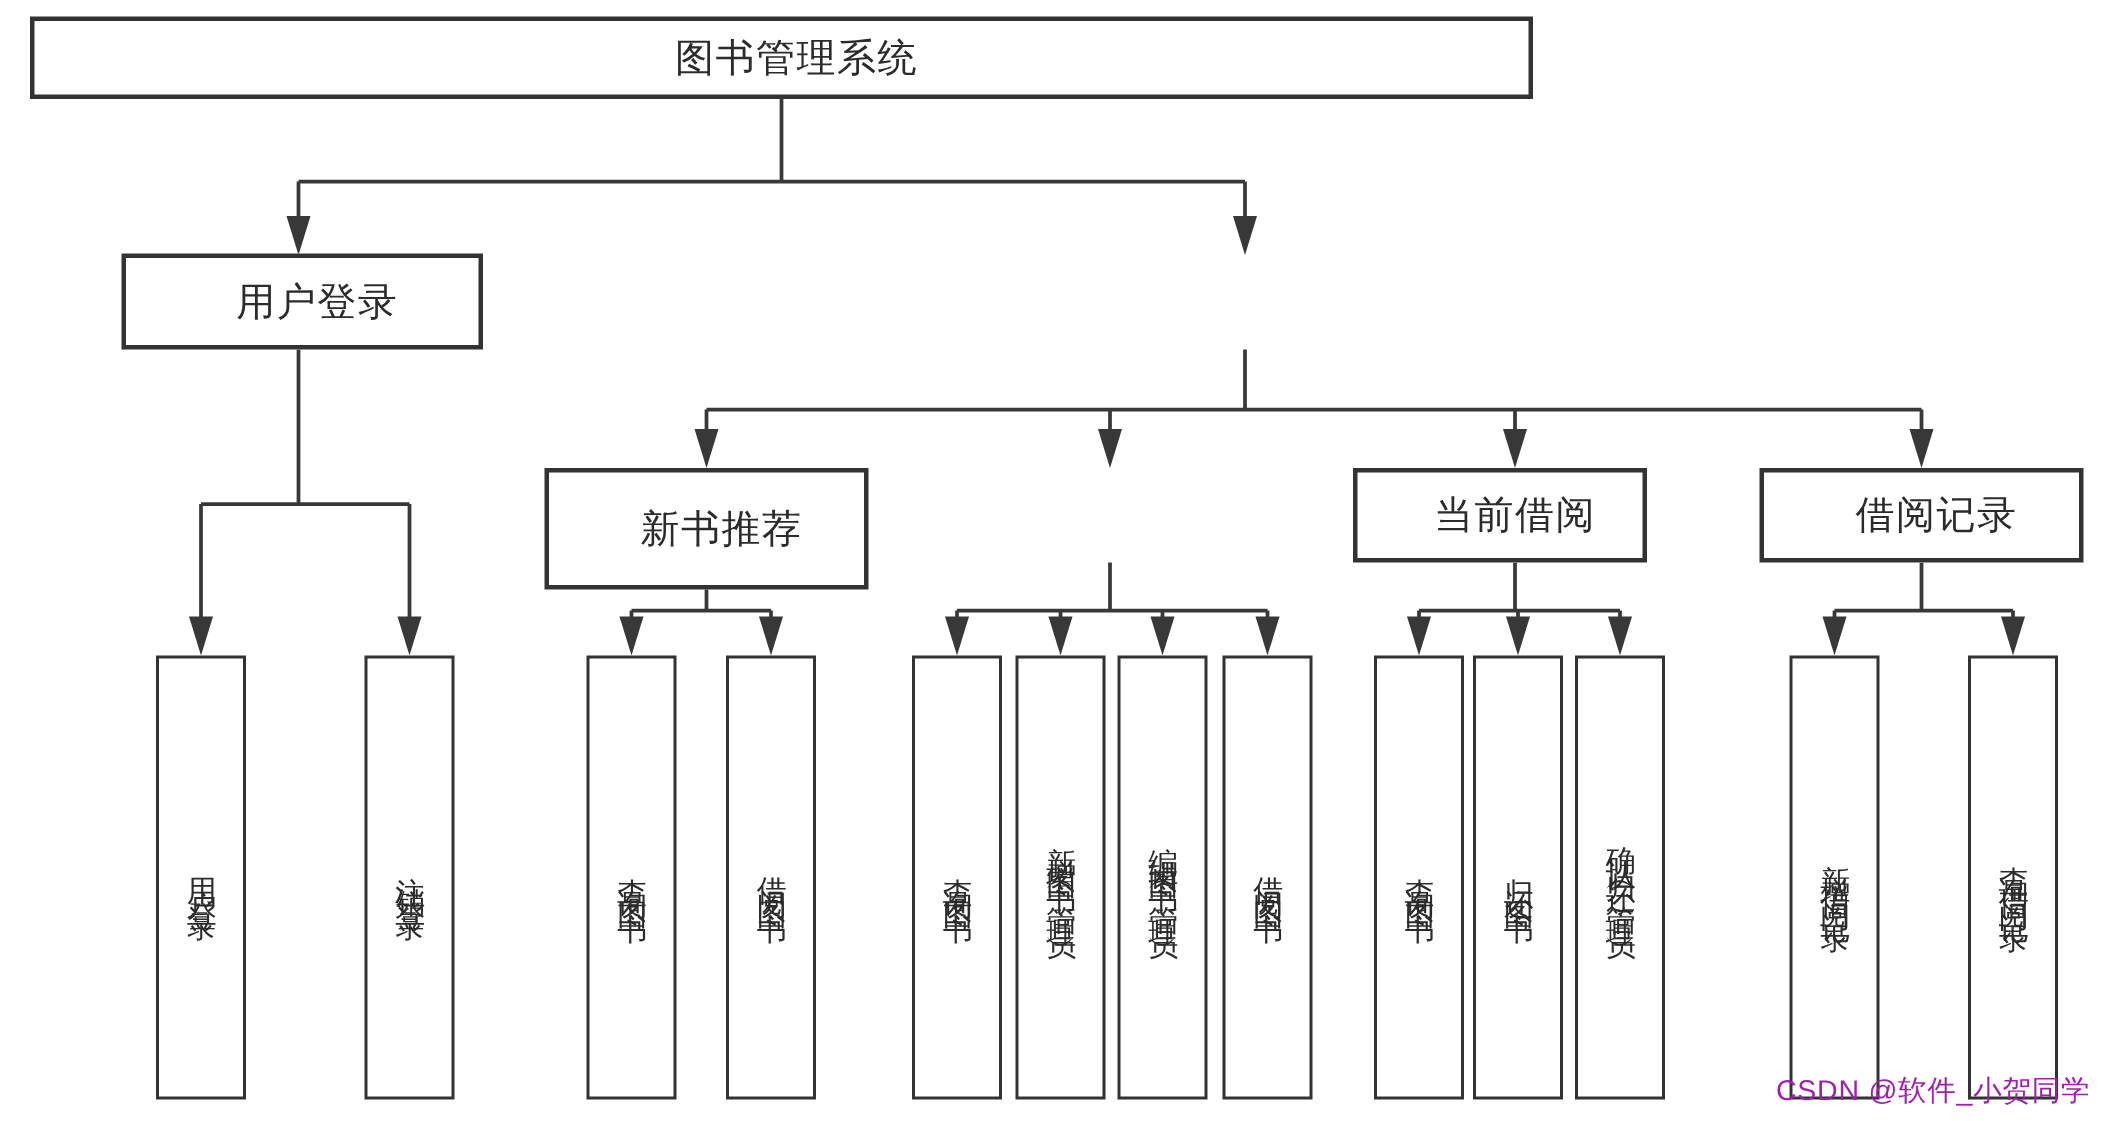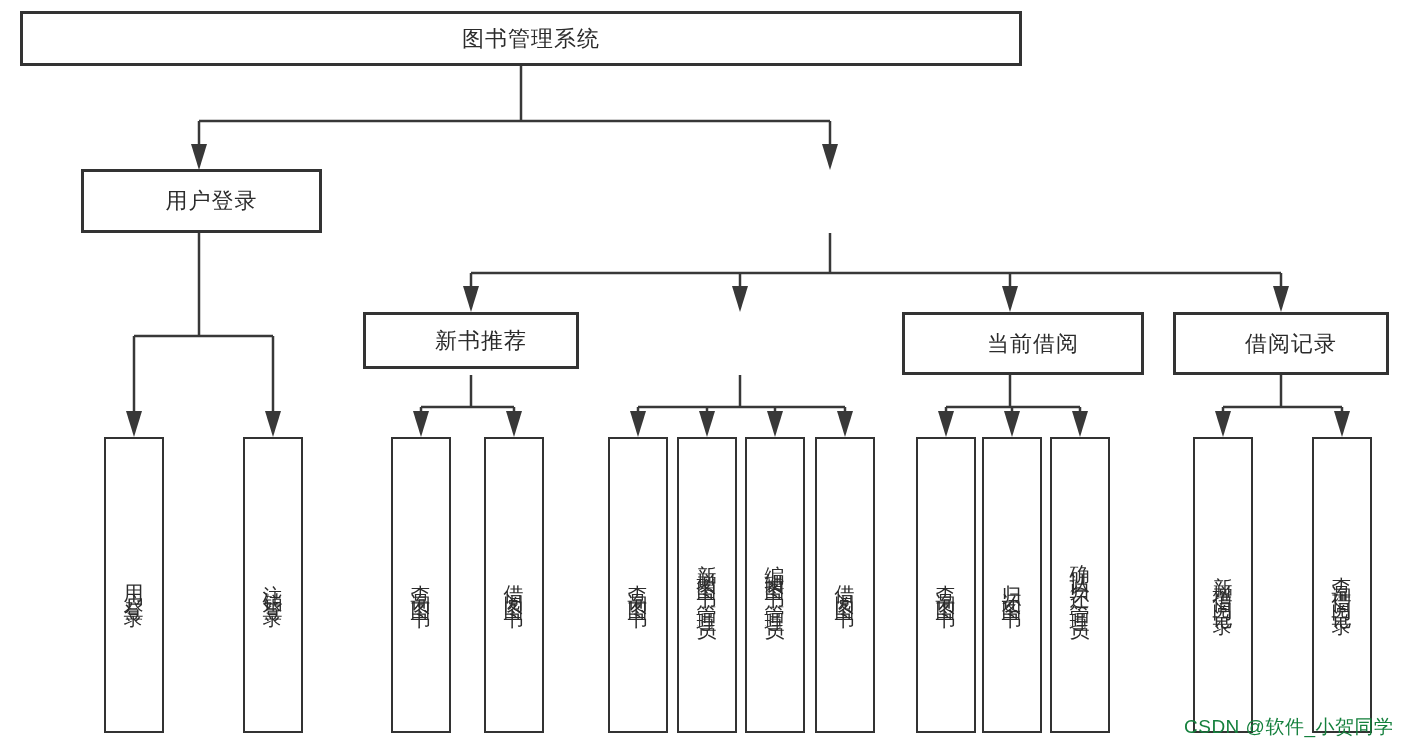--- a/index.html
+++ b/index.html
@@ -26,21 +26,21 @@
     background: #ffffff;
     border: 3px solid #333333;
     box-sizing: border-box;
     display: flex;
     align-items: center;
     justify-content: center;
     color: #2b2b2b;
     z-index: 1;
   }
   .hnode {
-    font-size: 22px;
+    font-size: 26px;
     letter-spacing: 1px;
     white-space: nowrap;
     padding-left: 20px;
   }
   .leaf {
     border-width: 2.5px;
   }
   .leaf .vtext {
     writing-mode: vertical-rl;
     text-orientation: mixed;
@@ -48,21 +48,21 @@
     line-height: 1.1;
     letter-spacing: 8px;
     color: #2b2b2b;
     white-space: nowrap;
   }
   #watermark {
     position: absolute;
     left: 1184px;
     top: 714px;
     font-size: 19px;
-    color: #15803d;
+    color: #a21caf;
     letter-spacing: 0.5px;
     white-space: nowrap;
     z-index: 5;
   }
 </style>
 </head>
 <body>
 
 <div id="canvas">
 
@@ -132,22 +132,22 @@
       <polygon points="1072,411 1088,411 1080,437"></polygon>
       <polygon points="1215,411 1231,411 1223,437"></polygon>
       <polygon points="1334,411 1350,411 1342,437"></polygon>
     </g>
   </svg>
 
   <div class="node hnode" style="left:20px; top:11px; width:1002px; height:55px;">图书管理系统</div>
 
   <div class="node hnode" style="left:81px; top:169px; width:241px; height:64px;">用户登录</div>
 
-  <div class="node hnode" style="left:363px; top:312px; width:216px; height:57px;">新书推荐</div>
-  <div class="node hnode" style="left:902px; top:312px; width:242px; height:63px;">当前借阅</div>
+  <div class="node hnode" style="left:363px; top:312px; width:216px; height:81px;">新书推荐</div>
+  <div class="node hnode" style="left:902px; top:312px; width:196px; height:63px;">当前借阅</div>
   <div class="node hnode" style="left:1173px; top:312px; width:216px; height:63px;">借阅记录</div>
 
   <div class="node leaf" style="left:104px; top:437px; width:60px; height:296px;">
     <span class="vtext">用户登录</span>
   </div>
   <div class="node leaf" style="left:243px; top:437px; width:60px; height:296px;">
     <span class="vtext">注销登录</span>
   </div>
 
   <div class="node leaf" style="left:391px; top:437px; width:60px; height:296px;">

